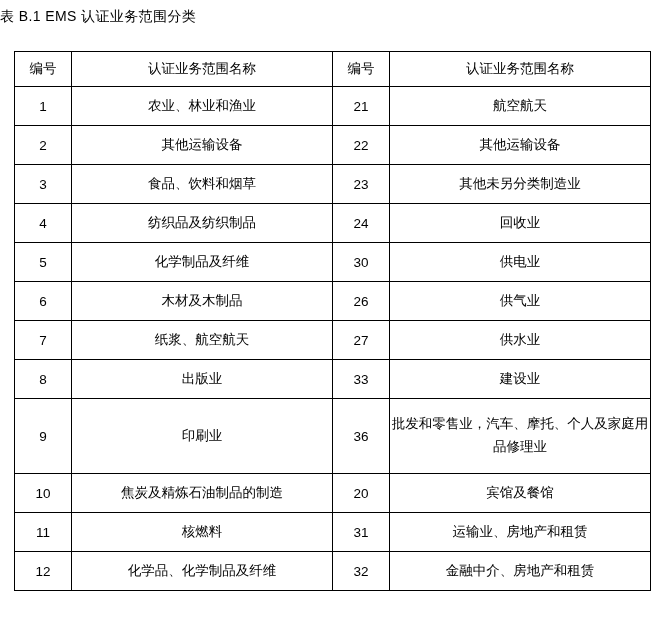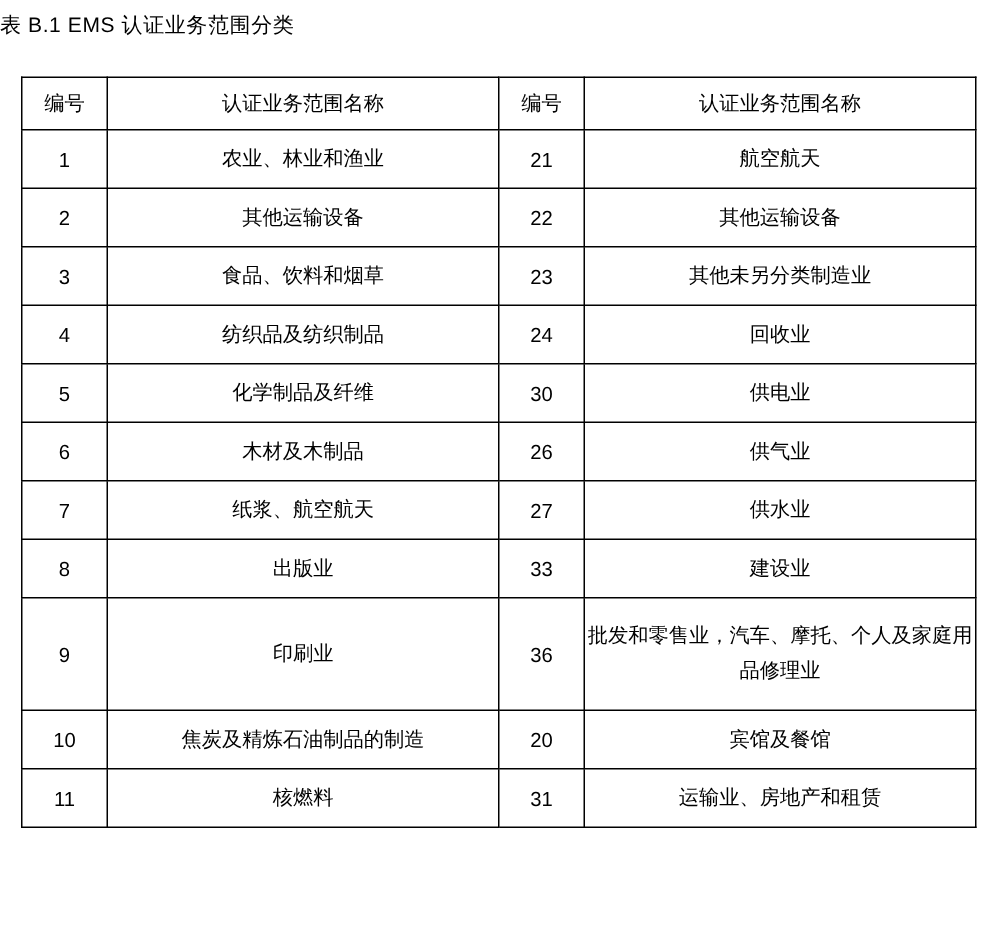--- a/index.html
+++ b/index.html
@@ -145,16 +145,22 @@
         <td class="cell-name">焦炭及精炼石油制品的制造</td>
         <td class="cell-id">20</td>
         <td class="cell-name">宾馆及餐馆</td>
       </tr>
       <tr>
         <td class="cell-id">11</td>
         <td class="cell-name">核燃料</td>
         <td class="cell-id">31</td>
         <td class="cell-name">运输业、房地产和租赁</td>
       </tr>
+      <tr>
+        <td class="cell-id">12</td>
+        <td class="cell-name">化学品、化学制品及纤维</td>
+        <td class="cell-id">32</td>
+        <td class="cell-name">金融中介、房地产和租赁</td>
+      </tr>
     </tbody>
   </table>
 
 </div>
 
 </body></html>

